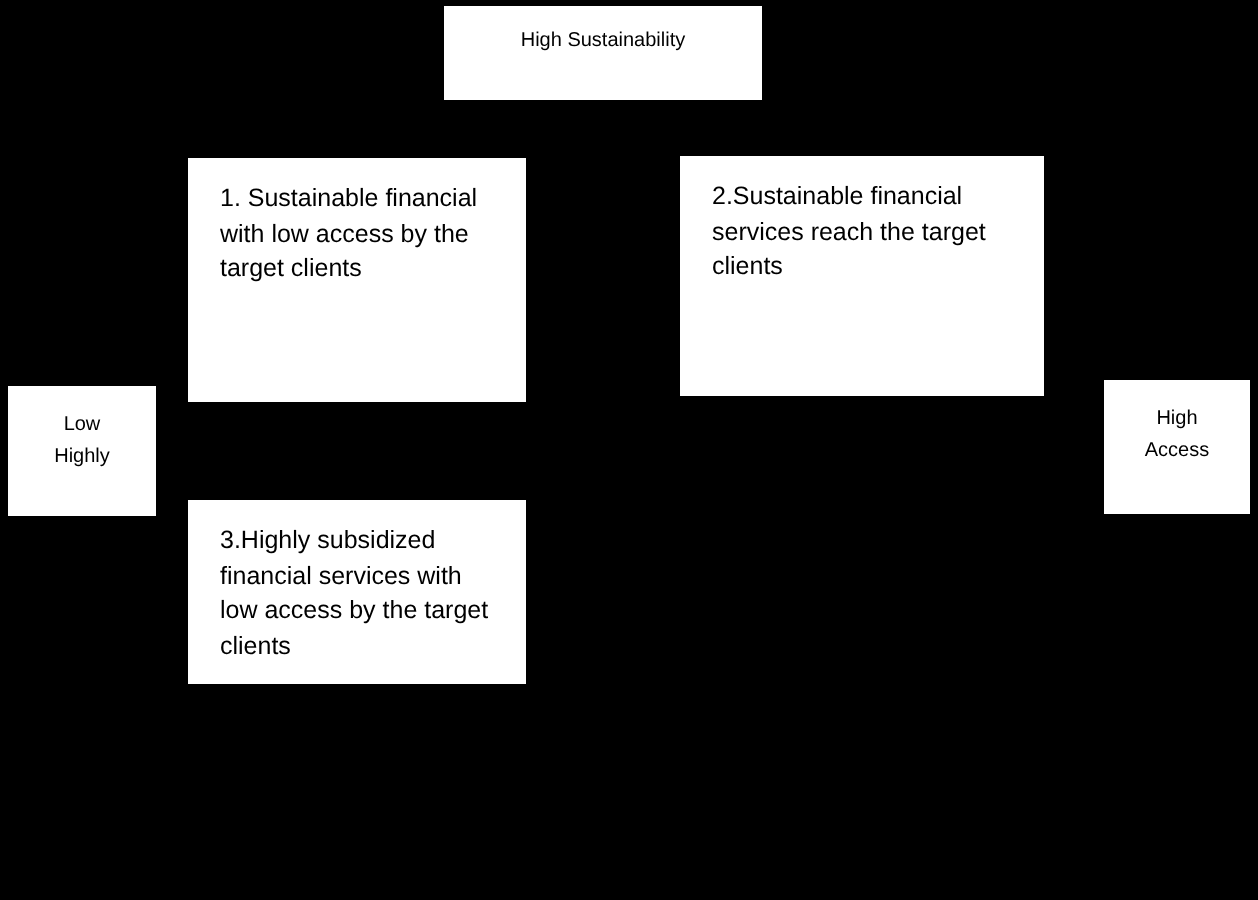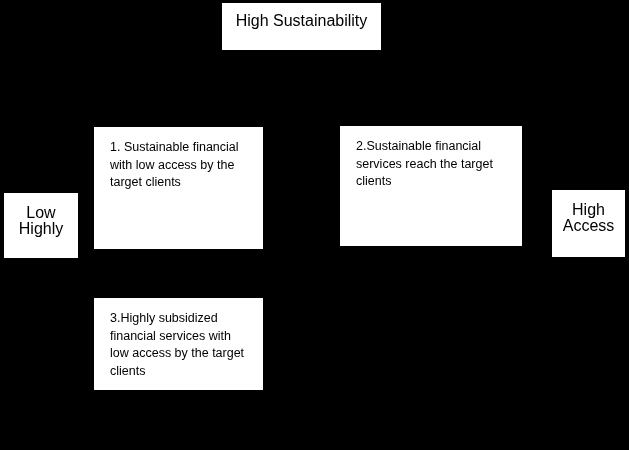--- a/index.html
+++ b/index.html
@@ -21,32 +21,31 @@
     color: #000000;
     box-sizing: border-box;
   }
   
   .axis-box {
     display: flex;
     align-items: flex-start;
     justify-content: center;
   }
   .axis-box .axis-text {
-    font-size: 16px;
+    font-size: 10px;
     line-height: 16px;
     text-align: center;
     white-space: pre-line;
   }
   .axis-box.pad-top-sust .axis-text { padding-top: 10px; }
   .axis-box.pad-top-access .axis-text { padding-top: 12px; }
 
   
   .quad-box {
     padding: 12px 10px 0 16px;
-    margin-top: 48px;
   }
   .quad-box .quad-text {
     font-size: 12.5px;
     line-height: 17.5px;
     text-align: left;
     color: #000000;
   }
 </style>
 </head>
 <body>

